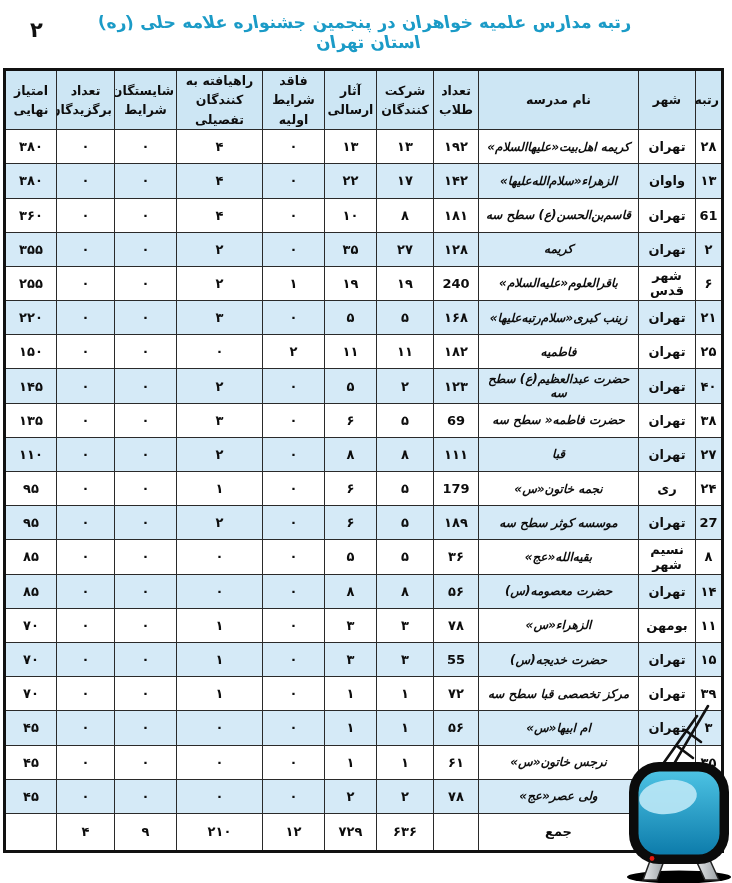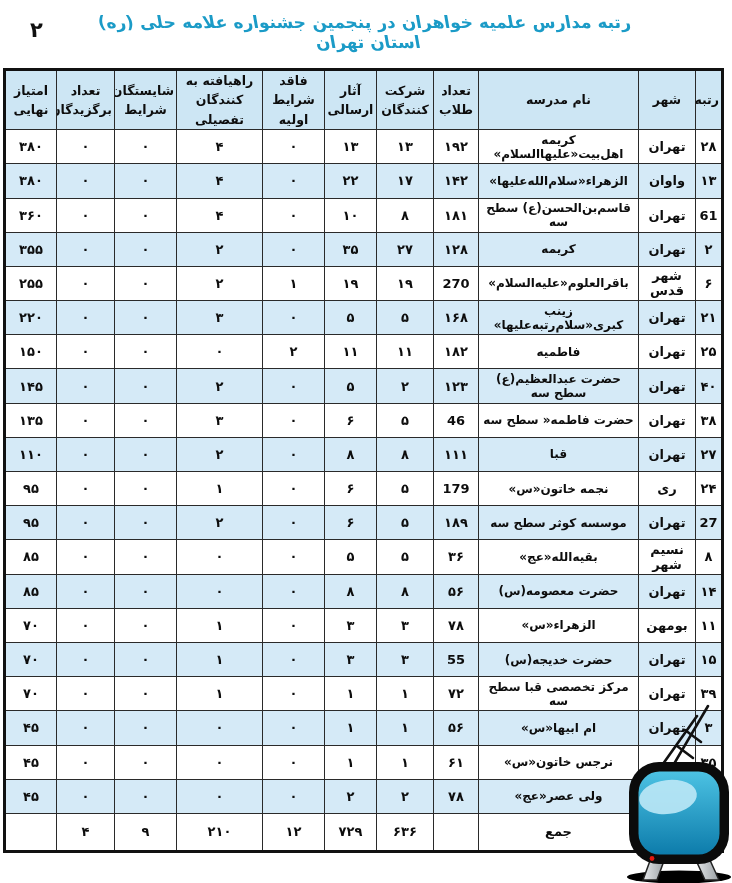--- a/index.html
+++ b/index.html
@@ -44,21 +44,21 @@
     font-size:12.5px;line-height:1.55;
     height:58px;
     border-bottom:5px double #111;
   }
   tbody td{
     height:33.2px;
     font-size:13px;
     background:#ffffff;
   }
   tbody tr.alt td{background:#d5eaf7;}
-  td.cell-school{font-size:12px;}
+  td.cell-school{font-size:12px;font-style:italic;}
   tfoot td{
     height:36px;font-size:13px;background:#ffffff;font-weight:bold;
   }
   col.c-rank{width:27px;}  col.c-city{width:57px;}  col.c-school{width:160px;}
   col.c-students{width:45px;} col.c-participants{width:57px;} col.c-works{width:52px;}
   col.c-lacking{width:62px;} col.c-advanced{width:86px;} col.c-commended{width:62px;}
   col.c-selected{width:58px;} col.c-score{width:52px;}
   .tv-wrap{
     position:absolute;right:0;bottom:0;width:127px;height:183px;
     pointer-events:none;
@@ -182,21 +182,21 @@
           <td class="cell-lacking">۰</td>
           <td class="cell-advanced">۲</td>
           <td class="cell-commended">۰</td>
           <td class="cell-selected">۰</td>
           <td class="cell-score">۳۵۵</td>
         </tr>
         <tr>
           <td class="cell-rank">۶</td>
           <td class="cell-city">شهر قدس</td>
           <td class="cell-school">باقرالعلوم«علیه‌السلام»</td>
-          <td class="cell-students">270</td>
+          <td class="cell-students">240</td>
           <td class="cell-participants">۱۹</td>
           <td class="cell-works">۱۹</td>
           <td class="cell-lacking">۱</td>
           <td class="cell-advanced">۲</td>
           <td class="cell-commended">۰</td>
           <td class="cell-selected">۰</td>
           <td class="cell-score">۲۵۵</td>
         </tr>
         <tr class="alt">
           <td class="cell-rank">۲۱</td>
@@ -234,21 +234,21 @@
           <td class="cell-lacking">۰</td>
           <td class="cell-advanced">۲</td>
           <td class="cell-commended">۰</td>
           <td class="cell-selected">۰</td>
           <td class="cell-score">۱۴۵</td>
         </tr>
         <tr>
           <td class="cell-rank">۳۸</td>
           <td class="cell-city">تهران</td>
           <td class="cell-school">حضرت فاطمه« سطح سه</td>
-          <td class="cell-students">46</td>
+          <td class="cell-students">69</td>
           <td class="cell-participants">۵</td>
           <td class="cell-works">۶</td>
           <td class="cell-lacking">۰</td>
           <td class="cell-advanced">۳</td>
           <td class="cell-commended">۰</td>
           <td class="cell-selected">۰</td>
           <td class="cell-score">۱۳۵</td>
         </tr>
         <tr class="alt">
           <td class="cell-rank">۲۷</td>

